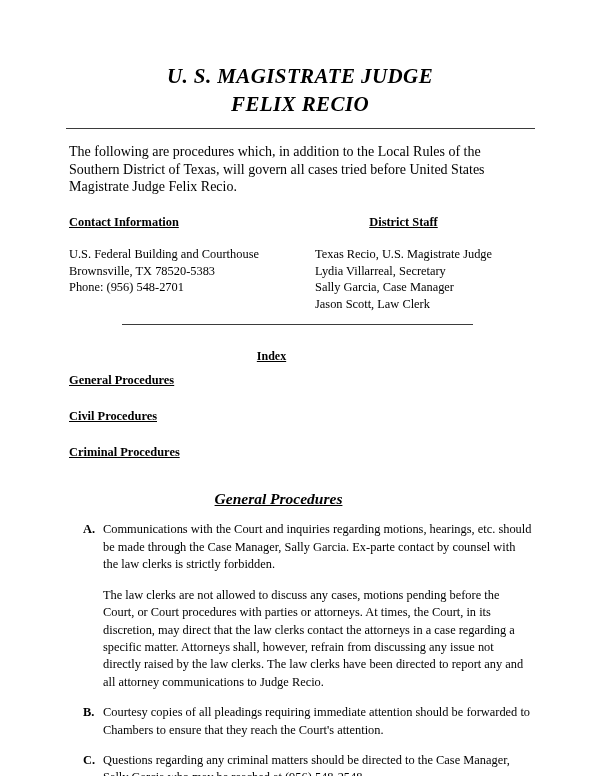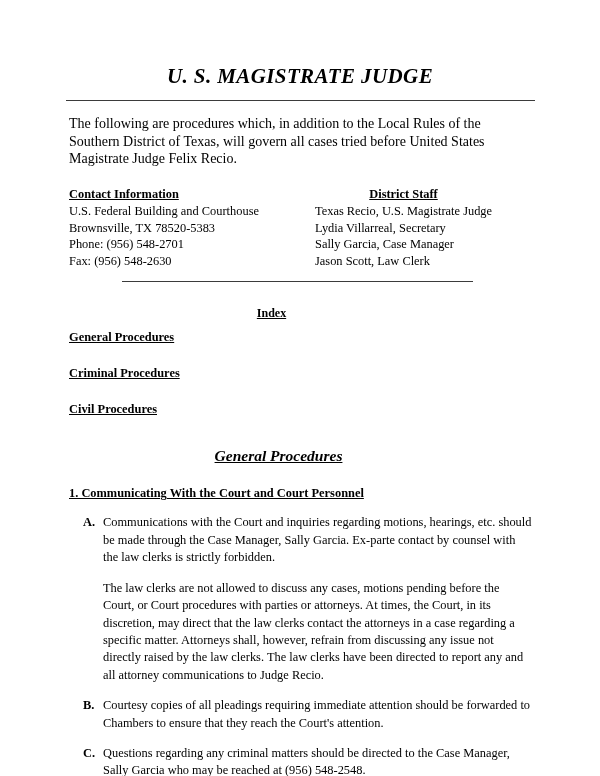--- a/index.html
+++ b/index.html
@@ -61,21 +61,21 @@
     display: flex;
     font-size: 12.4px;
     line-height: 16.6px;
   }
   .col-left { width: 246px; }
   .col-right { flex: 1; }
 
   .col-head {
     font-weight: bold;
     text-decoration: underline;
-    margin-bottom: 1px;
+    margin-bottom: 16px;
   }
   .col-head.centered { text-align: center; padding-right: 42px; }
   .col-line { white-space: nowrap; }
 
   .rule-sub {
     margin-top: 12px;
     margin-left: 53px;
     width: 351px;
     height: 0;
     border-top: 1.3px solid #3b3b3b;
@@ -140,36 +140,36 @@
   .list-para { margin: 2px; }
   .list-para + .list-para { margin-top: 13px; }
 </style>
 </head>
 <body>
 
 <div class="page">
 
   <div class="title-block">
     <div class="doc-title-line">U. S. MAGISTRATE JUDGE</div>
+    <div class="doc-title-line">FELIX RECIO</div>
   </div>
 
   <div class="rule-main"></div>
 
   <div class="body-wrap">
 
     <p class="intro">The following are procedures which, in addition to the Local Rules of the Southern District of Texas, will govern all cases tried before United States Magistrate Judge Felix Recio.</p>
 
     <div class="contact-area">
 
       <div class="col-left">
         <div class="col-head">Contact Information</div>
         <div class="col-line">U.S. Federal Building and Courthouse</div>
         <div class="col-line">Brownsville, TX 78520-5383</div>
         <div class="col-line">Phone: (956) 548-2701</div>
-        <div class="col-line">Fax: (956) 548-2630</div>
       </div>
 
       <div class="col-right">
         <div class="col-head centered">District Staff</div>
         <div class="col-line">Texas Recio, U.S. Magistrate Judge</div>
         <div class="col-line">Lydia Villarreal, Secretary</div>
         <div class="col-line">Sally Garcia, Case Manager</div>
         <div class="col-line">Jason Scott, Law Clerk</div>
       </div>
 
@@ -177,30 +177,29 @@
 
     <div class="rule-sub"></div>
 
     <div class="index-head">Index</div>
 
     <div class="index-list">
       <span class="index-row">
         <a class="index-item">General Procedures</a>
       </span>
       <span class="index-row">
+        <a class="index-item">Civil Procedures</a>
+      </span>
+      <span class="index-row">
         <a class="index-item">Criminal Procedures</a>
       </span>
-      <span class="index-row">
-        <a class="index-item">Civil Procedures</a>
-      </span>
     </div>
 
     <div class="section-title">General Procedures</div>
 
-    <div class="subsection-title">1. Communicating With the Court and Court Personnel</div>
 
     <div class="list">
 
       <div class="list-item">
         <span class="list-marker">A.</span>
         <p class="list-para">Communications with the Court and inquiries regarding motions, hearings, etc. should be made through the Case Manager, Sally Garcia. Ex-parte contact by counsel with the law clerks is strictly forbidden.</p>
         <p class="list-para">The law clerks are not allowed to discuss any cases, motions pending before the Court, or Court procedures with parties or attorneys. At times, the Court, in its discretion, may direct that the law clerks contact the attorneys in a case regarding a specific matter. Attorneys shall, however, refrain from discussing any issue not directly raised by the law clerks. The law clerks have been directed to report any and all attorney communications to Judge Recio.</p>
       </div>
 
       <div class="list-item">

